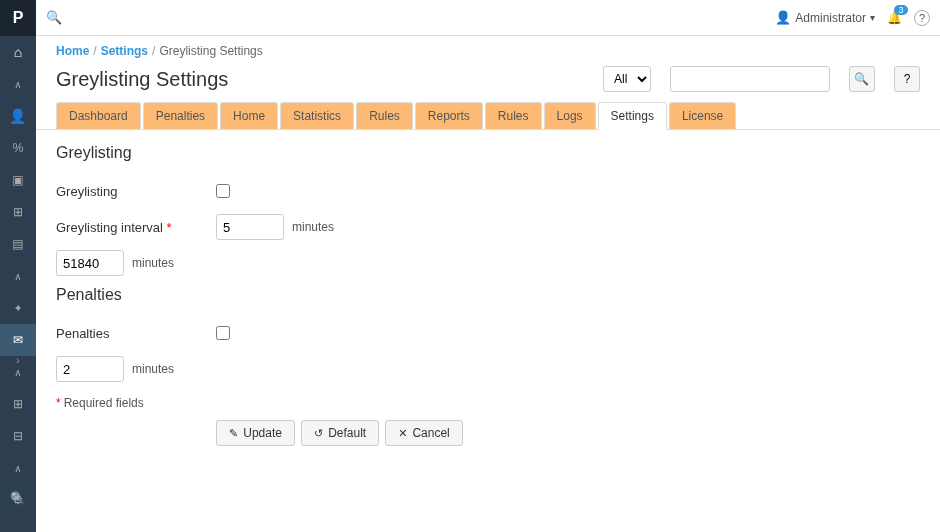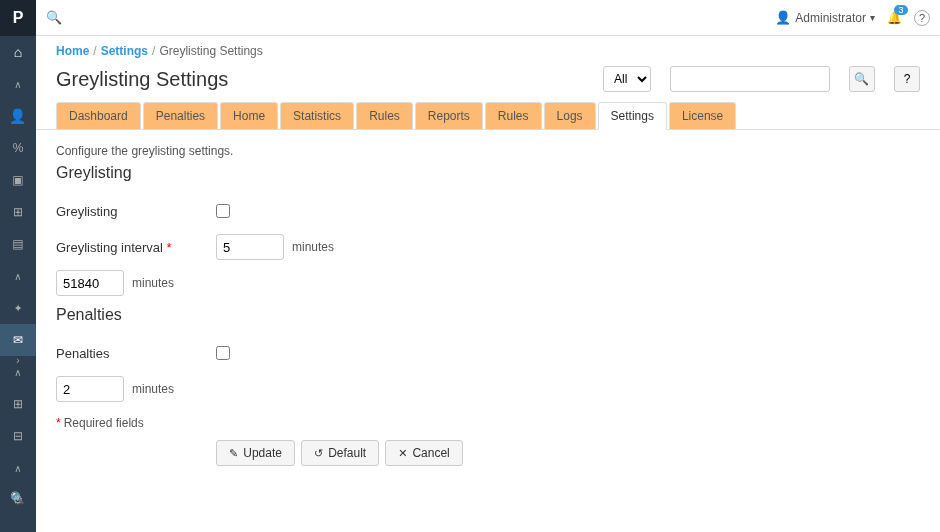--- a/index.html
+++ b/index.html
@@ -400,21 +400,20 @@
       <div class="tab">Statistics</div>
       <div class="tab">Rules</div>
       <div class="tab">Reports</div>
       <div class="tab">Rules</div>
       <div class="tab">Logs</div>
       <div class="tab active">Settings</div>
       <div class="tab">License</div>
     </div>
 
     <div class="form-area">
-      <p class="form-desc">Configure the greylisting settings.</p>
 
       <div class="section-title">Greylisting</div>
 
       <div class="form-row">
         <div class="form-label">Greylisting</div>
         <div class="form-control">
           <input type="checkbox" class="form-checkbox" style="">
         </div>
       </div>
 

